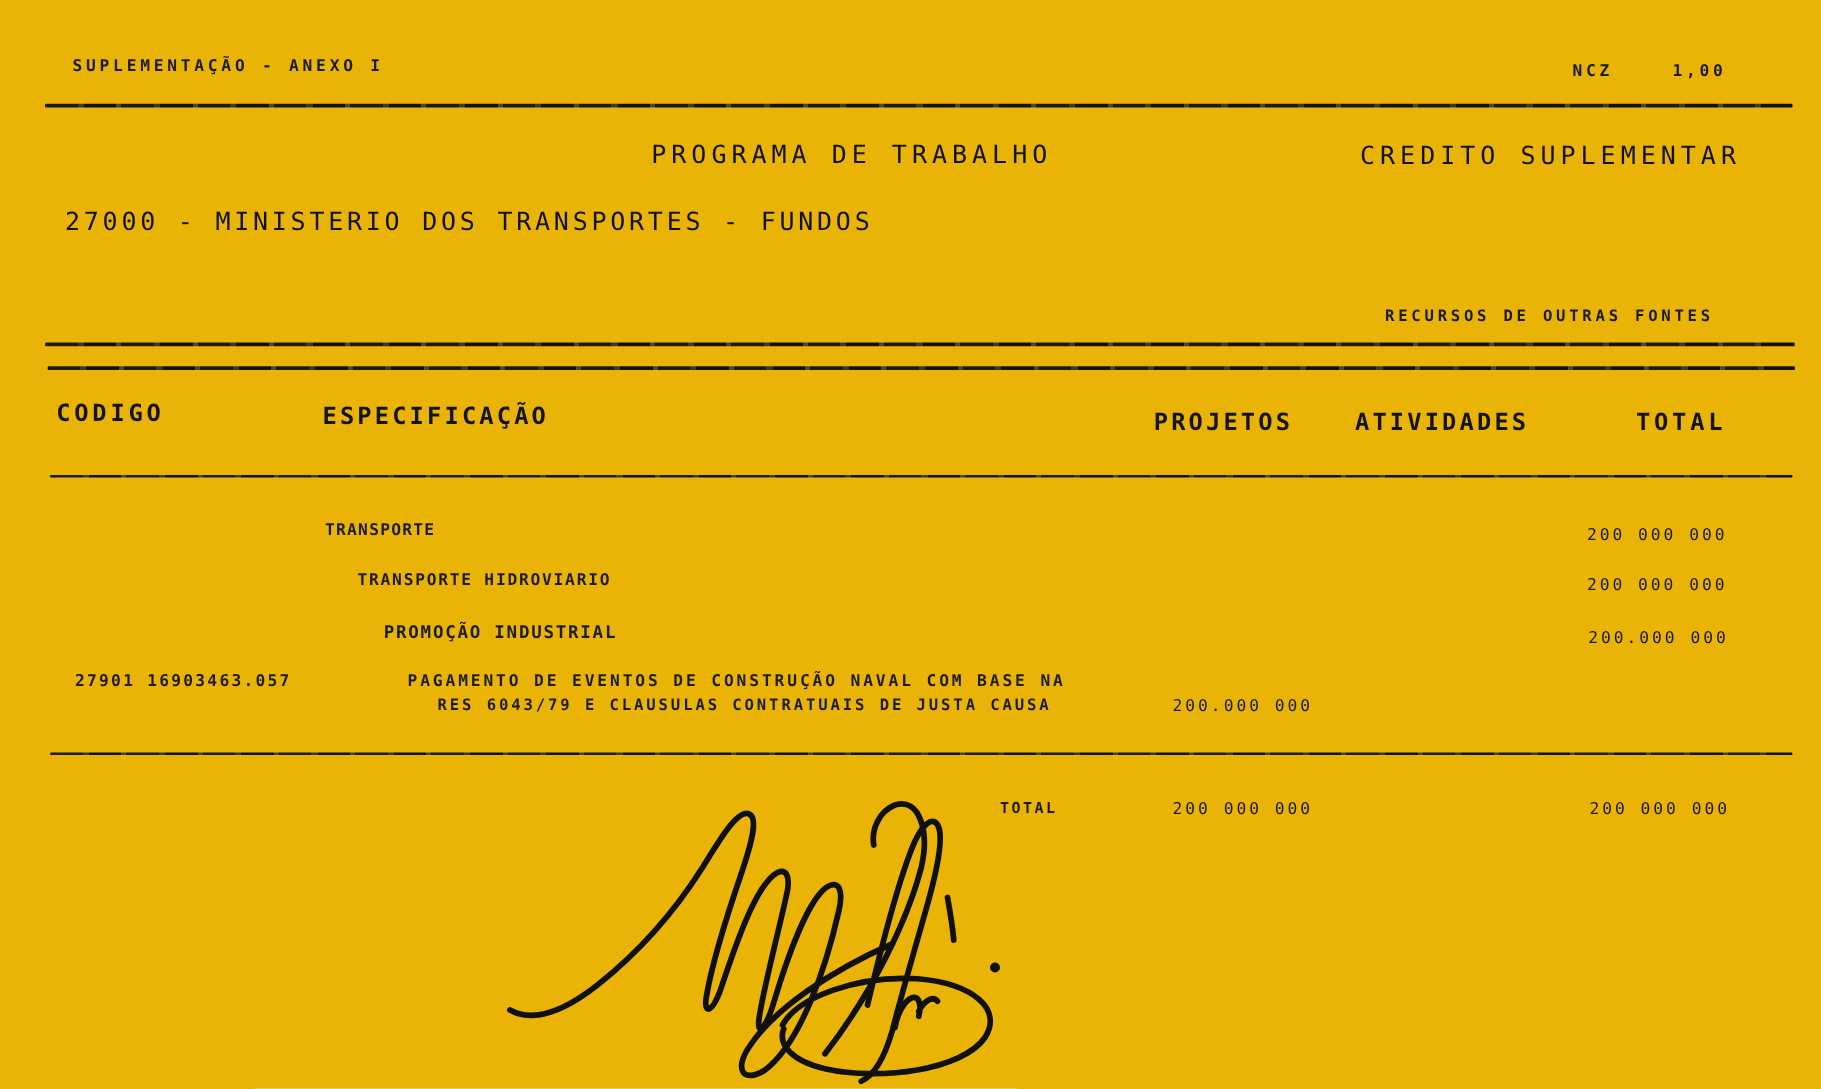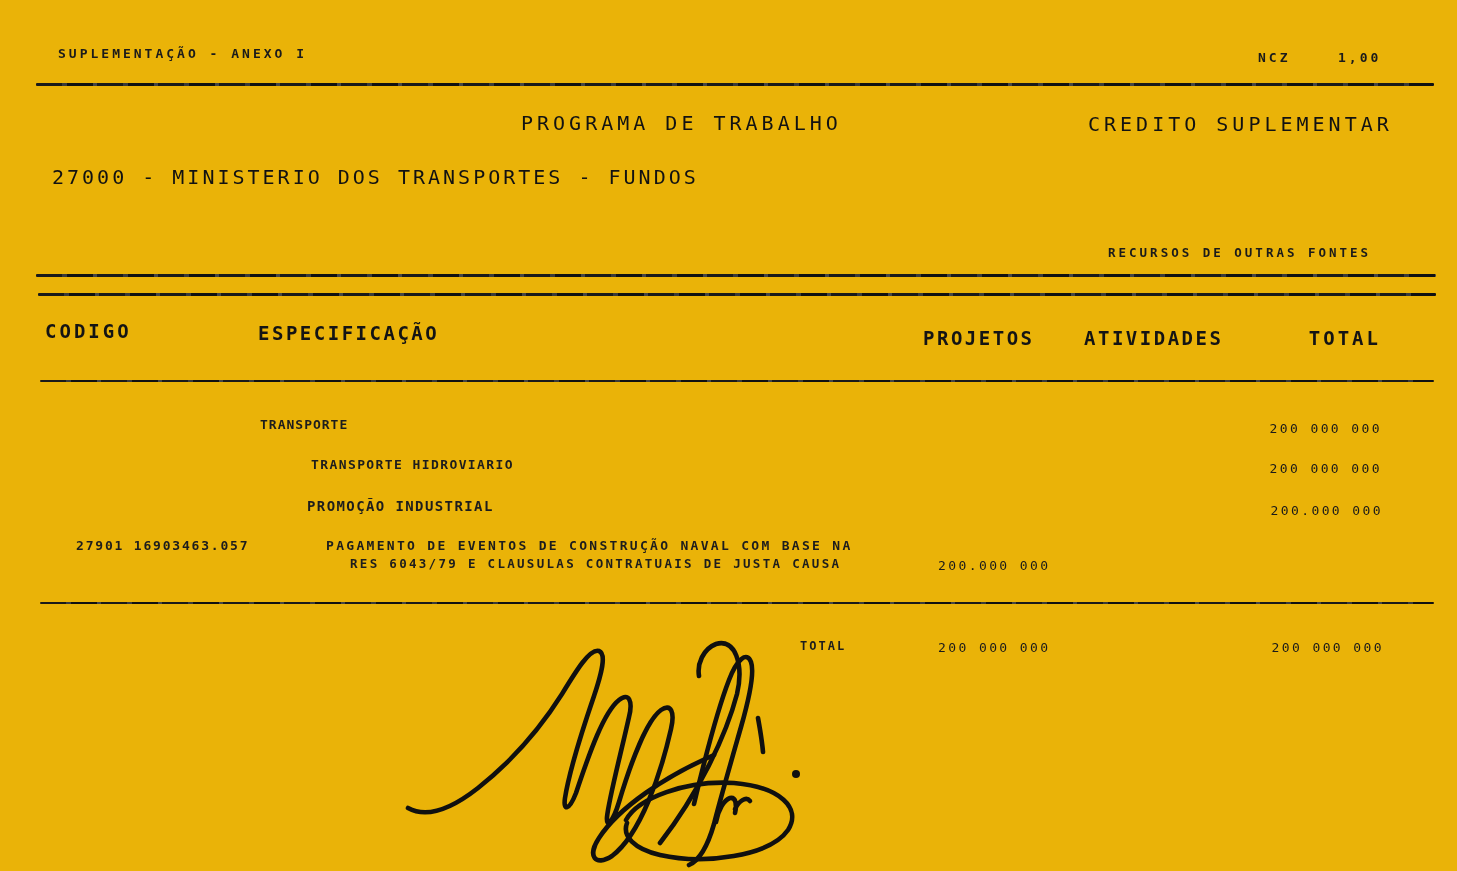--- a/index.html
+++ b/index.html
@@ -92,27 +92,27 @@
   <div class="abs t-head" style="left:258px; top:322px; letter-spacing:2.5px;">ESPECIFICAÇÃO</div>
   <div class="abs t-head" style="left:923px; top:327px; letter-spacing:2.5px;">PROJETOS</div>
   <div class="abs t-head" style="left:1068px; top:327px; letter-spacing:2.5px;margin-left:16px;">ATIVIDADES</div>
   <div class="abs t-head right-align" style="right:76px; top:327px;">TOTAL</div>
 
   <div class="rule thin" style="left:40px; top:380px; width:1394px;"></div>
 
   <div class="abs t-body" style="left:260px; top:417px; letter-spacing:1px;">TRANSPORTE</div>
   <div class="abs t-num right-align" style="right:75px; top:421px;">200 000 000</div>
 
-  <div class="abs t-body" style="left:286px; top:457px; letter-spacing:1.4px;margin-left:25px;">TRANSPORTE HIDROVIARIO</div>
+  <div class="abs t-body" style="left:286px; top:457px; letter-spacing:1.4px;">TRANSPORTE HIDROVIARIO</div>
   <div class="abs t-num right-align" style="right:75px; top:461px;">200 000 000</div>
 
   <div class="abs t-body" style="left:307px; top:498px; letter-spacing:1.4px; font-size:14px;">PROMOÇÃO INDUSTRIAL</div>
   <div class="abs t-num right-align" style="right:74px; top:503px;">200.000 000</div>
 
-  <div class="abs t-body" style="left:76px; top:538px; letter-spacing:1.8px;">27901 16903463.057</div>
+  <div class="abs t-body" style="left:60px; top:538px; letter-spacing:1.8px;">27901 16903463.057</div>
   <div class="abs t-body" style="left:326px; top:538px; letter-spacing:2.3px; font-size:13px;">PAGAMENTO DE EVENTOS DE CONSTRUÇÃO NAVAL COM BASE NA</div>
   <div class="abs t-body" style="left:350px; top:556px; letter-spacing:2.3px; font-size:12.5px;">RES 6043/79 E CLAUSULAS CONTRATUAIS DE JUSTA CAUSA</div>
   <div class="abs t-num" style="left:938px; top:558px;">200.000 000</div>
 
   <div class="rule thin" style="left:40px; top:602px; width:1394px;"></div>
 
   <div class="abs t-body" style="left:800px; top:639px; font-size:12px; letter-spacing:2px;">TOTAL</div>
   <div class="abs t-num" style="left:938px; top:640px;">200 000 000</div>
   <div class="abs t-num right-align" style="right:73px; top:640px;">200 000 000</div>
 

